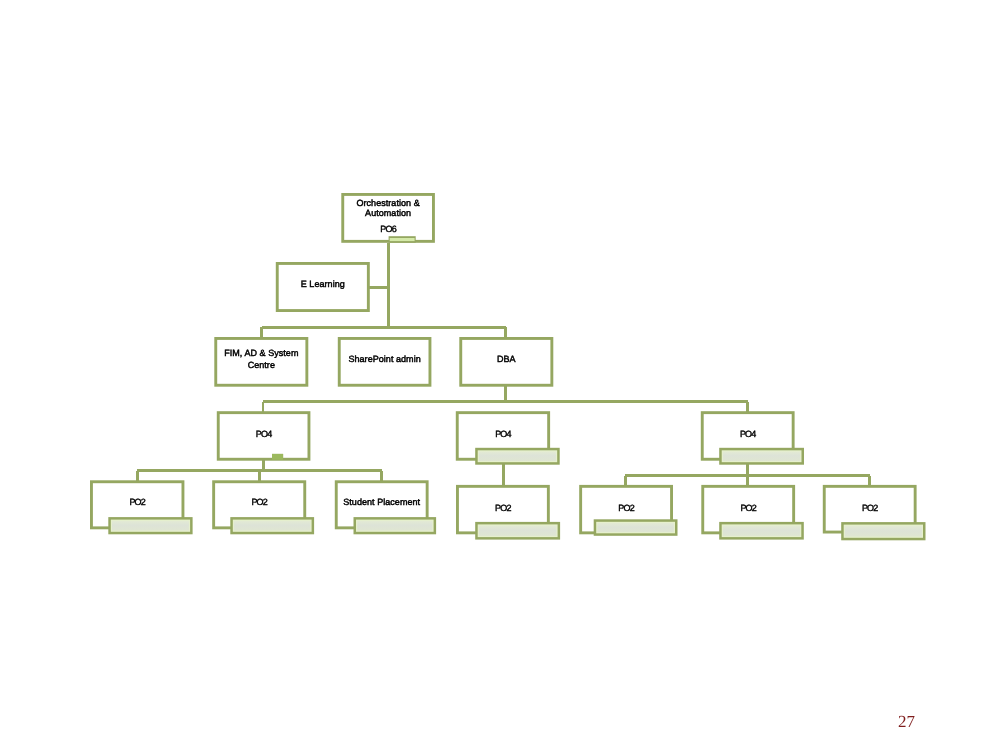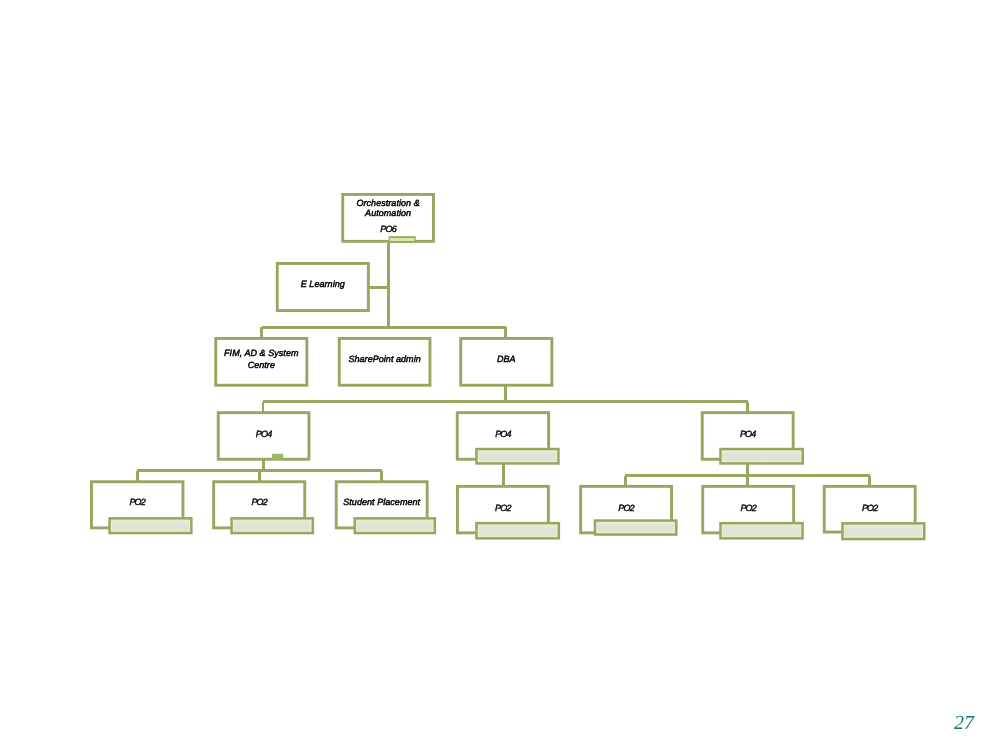--- a/index.html
+++ b/index.html
@@ -1,37 +1,37 @@
 <!DOCTYPE html>
 <html><head>
 <meta charset="utf-8">
 <title>Organisation Chart</title>
 <style>
   html,body{margin:0;padding:0;background:#ffffff;}
   body{width:1008px;height:756px;overflow:hidden;
        font-family:"Liberation Sans",sans-serif;
        -webkit-font-smoothing:antialiased;text-rendering:geometricPrecision;}
-  #slide{position:relative;width:1008px;height:756px;background:#ffffff;font-style:italic;}
+  #slide{position:relative;width:1008px;height:756px;background:#ffffff;}
   #chart{position:absolute;left:0;top:0;}
 
   .nodebox{fill:#ffffff;stroke:#95a761;stroke-width:2.9;}
   .badgeborder{fill:#95a761;}
   .badgerim{fill:#e6f0cd;}
   .badgesmall{fill:#d4e9a8;}
   .badgechip{fill:#9cb95e;}
   .conn{stroke:#95a761;stroke-width:2.9;shape-rendering:crispEdges;}
 
   .nodetext{font-family:"Liberation Sans",sans-serif;font-size:9px;fill:#000000;
             text-anchor:middle;dominant-baseline:middle;letter-spacing:0.05px;
             paint-order:stroke fill;stroke:#000000;stroke-width:0.45px;}
   
   .nodetext.tight{letter-spacing:-0.8px;stroke-width:0.38px;}
 
-  .pageno{position:absolute;left:954px;top:713px;color:#0f766e;
-          font-family:"Liberation Serif",serif;font-size:20px;line-height:1;}
+  .pageno{position:absolute;left:898px;top:713px;color:#7f1d1d;
+          font-family:"Liberation Serif",serif;font-size:17px;line-height:1;}
 </style>
 </head>
 <body>
 
 <div id="slide">
   <svg id="chart" width="1008" height="756" viewBox="0 0 1008 756">
     <defs>
       <linearGradient id="badgegrad" x1="0" y1="0" x2="0" y2="1">
         <stop offset="0%" stop-color="#e3ead4"></stop>
         <stop offset="45%" stop-color="#dde3d7"></stop>

